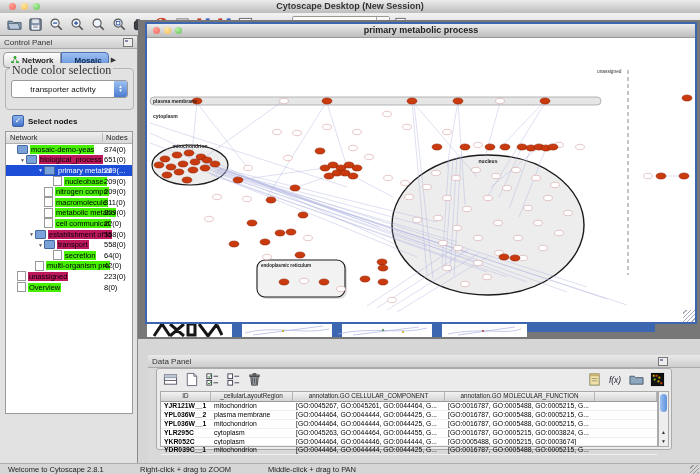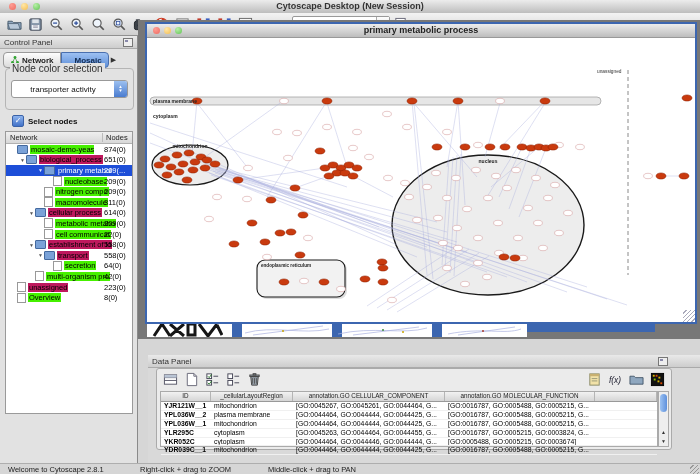--- a/index.html
+++ b/index.html
@@ -30,21 +30,21 @@
                font-size:8px;color:#333;display:flex;align-items:center;padding:0 4px;justify-content:space-between;}
   .float-ic{width:8px;height:7px;border:1px solid #777;background:#eee;position:relative;}
   .float-ic:after{content:"";position:absolute;left:1px;top:1px;width:3px;height:2px;background:#88a;}
   #cp-tabs{display:flex;align-items:center;height:18px;padding:2px 3px 0 3px;}
   .cp-tab{height:14px;display:flex;align-items:center;gap:2px;font-size:8px;font-weight:700;color:#222;
           border:1px solid #9a9a9a;background:linear-gradient(#fdfdfd,#dcdcdc);padding:0 6px;}
   .cp-tab.first{border-radius:4px 0 0 4px;}
   .cp-tab.sel{background:linear-gradient(#9dc0f2,#5f8fd8);border-color:#4a6fae;color:#102a50;border-radius:0 4px 4px 0;padding-left:13px;}
   .cp-overflow{font-size:7px;color:#333;margin-left:2px;}
   #group-box{left:5px;top:32px;width:127px;height:40px;border:1px solid #b5b5b5;border-radius:4px;}
-  #group-label{left:10px;top:27px;font-size:10px;color:#333;background:#e2e2e2;padding:0 2px;}
+  #group-label{left:10px;top:27px;font-size:12px;color:#333;background:#e2e2e2;padding:0 2px;font-family:Liberation Serif, serif;}
   #color-combo{left:11px;top:44px;width:115px;height:16px;background:#fff;border:1px solid #999;border-radius:3px;
                display:flex;align-items:center;overflow:hidden;}
   #color-combo .val{flex:1;text-align:center;font-size:8px;color:#111;}
   #color-combo .stepper{width:13px;height:100%;background:linear-gradient(#9cc0f0,#4a7cd0);color:#fff;
                display:flex;flex-direction:column;align-items:center;justify-content:center;font-size:4.5px;line-height:4px;}
   #select-row{left:12px;top:79px;display:flex;align-items:center;gap:4px;}
   #checkbox{width:10px;height:10px;border-radius:2px;background:linear-gradient(#8db4ee,#4272c8);
             border:1px solid #3a62a8;color:#fff;font-size:8px;line-height:10px;text-align:center;}
   #select-label{font-size:8px;font-weight:700;color:#111;}
   #tree-box{left:5px;top:95px;width:128px;height:283px;background:#fff;border:1px solid #9a9a9a;box-sizing:border-box;overflow:hidden;}
@@ -302,27 +302,20 @@
           <span class="t-file"></span>
           <span class="lbl green">nitrogen compo</span>
           <span class="cnt">209(0)</span>
         </div>
         <div class="trow">
           <span style="flex:0 0 31px"></span>
           <span class="arr"></span>
           <span class="t-file"></span>
           <span class="lbl green">macromolecule</span>
           <span class="cnt">311(0)</span>
-        </div>
-        <div class="trow">
-          <span style="flex:0 0 22px"></span>
-          <span class="arr">▼</span>
-          <span class="t-folder"></span>
-          <span class="lbl red">cellular process</span>
-          <span class="cnt">614(0)</span>
         </div>
         <div class="trow">
           <span style="flex:0 0 31px"></span>
           <span class="arr"></span>
           <span class="t-file"></span>
           <span class="lbl green">metabolic metabo</span>
           <span class="cnt">209(0)</span>
         </div>
         <div class="trow">
           <span style="flex:0 0 31px"></span>

